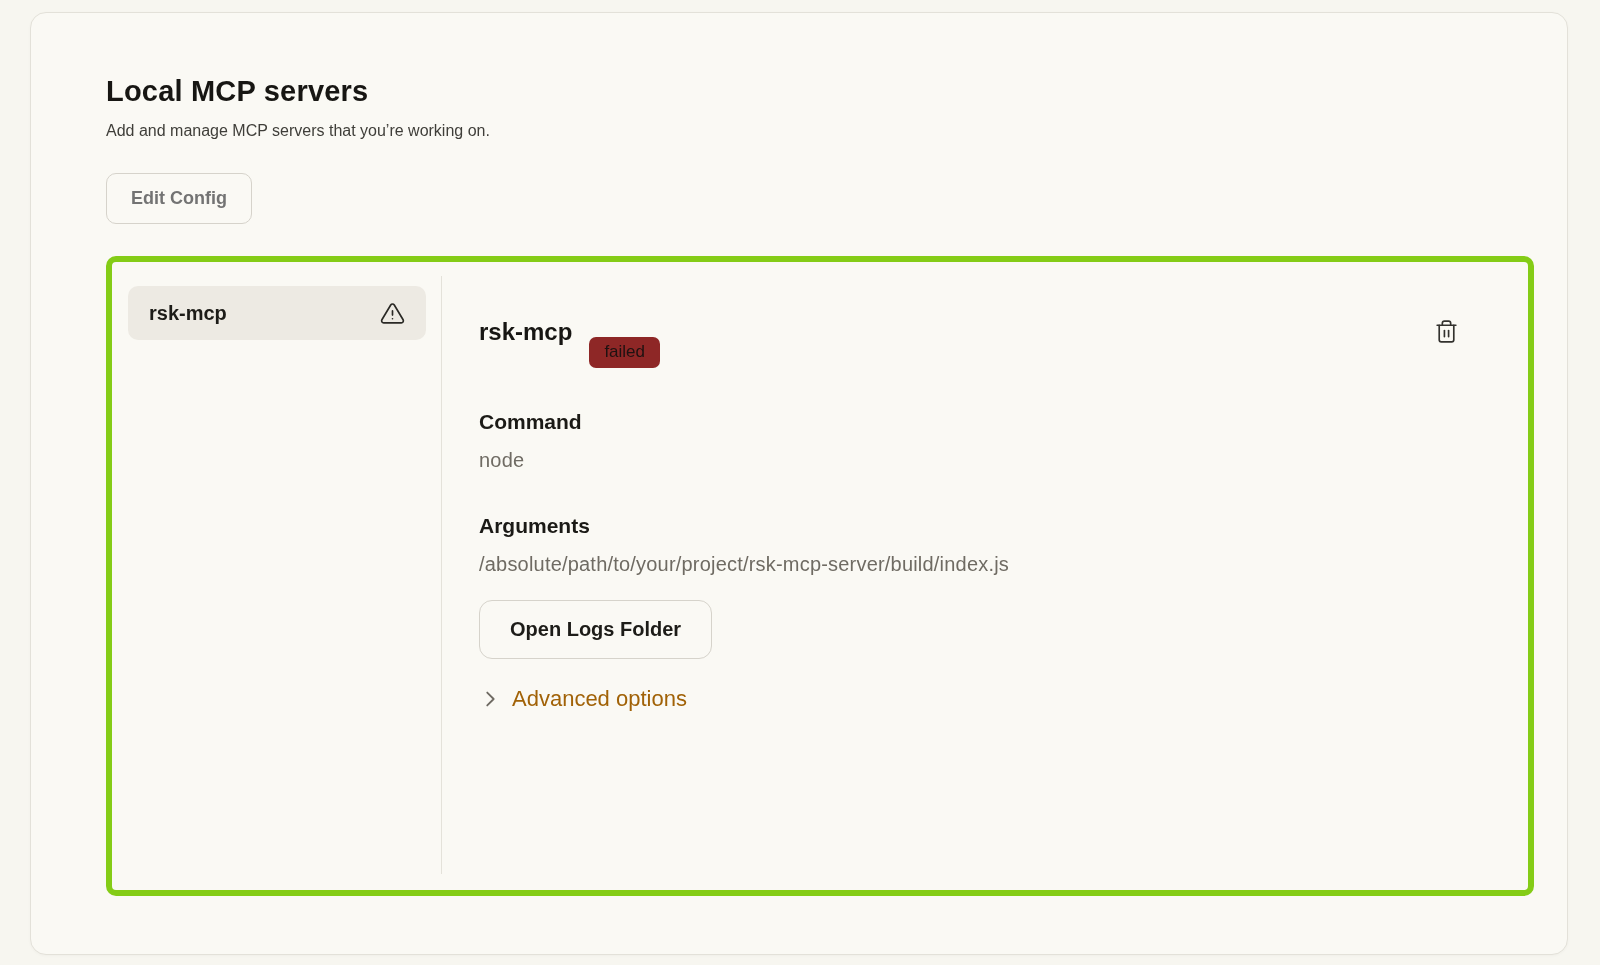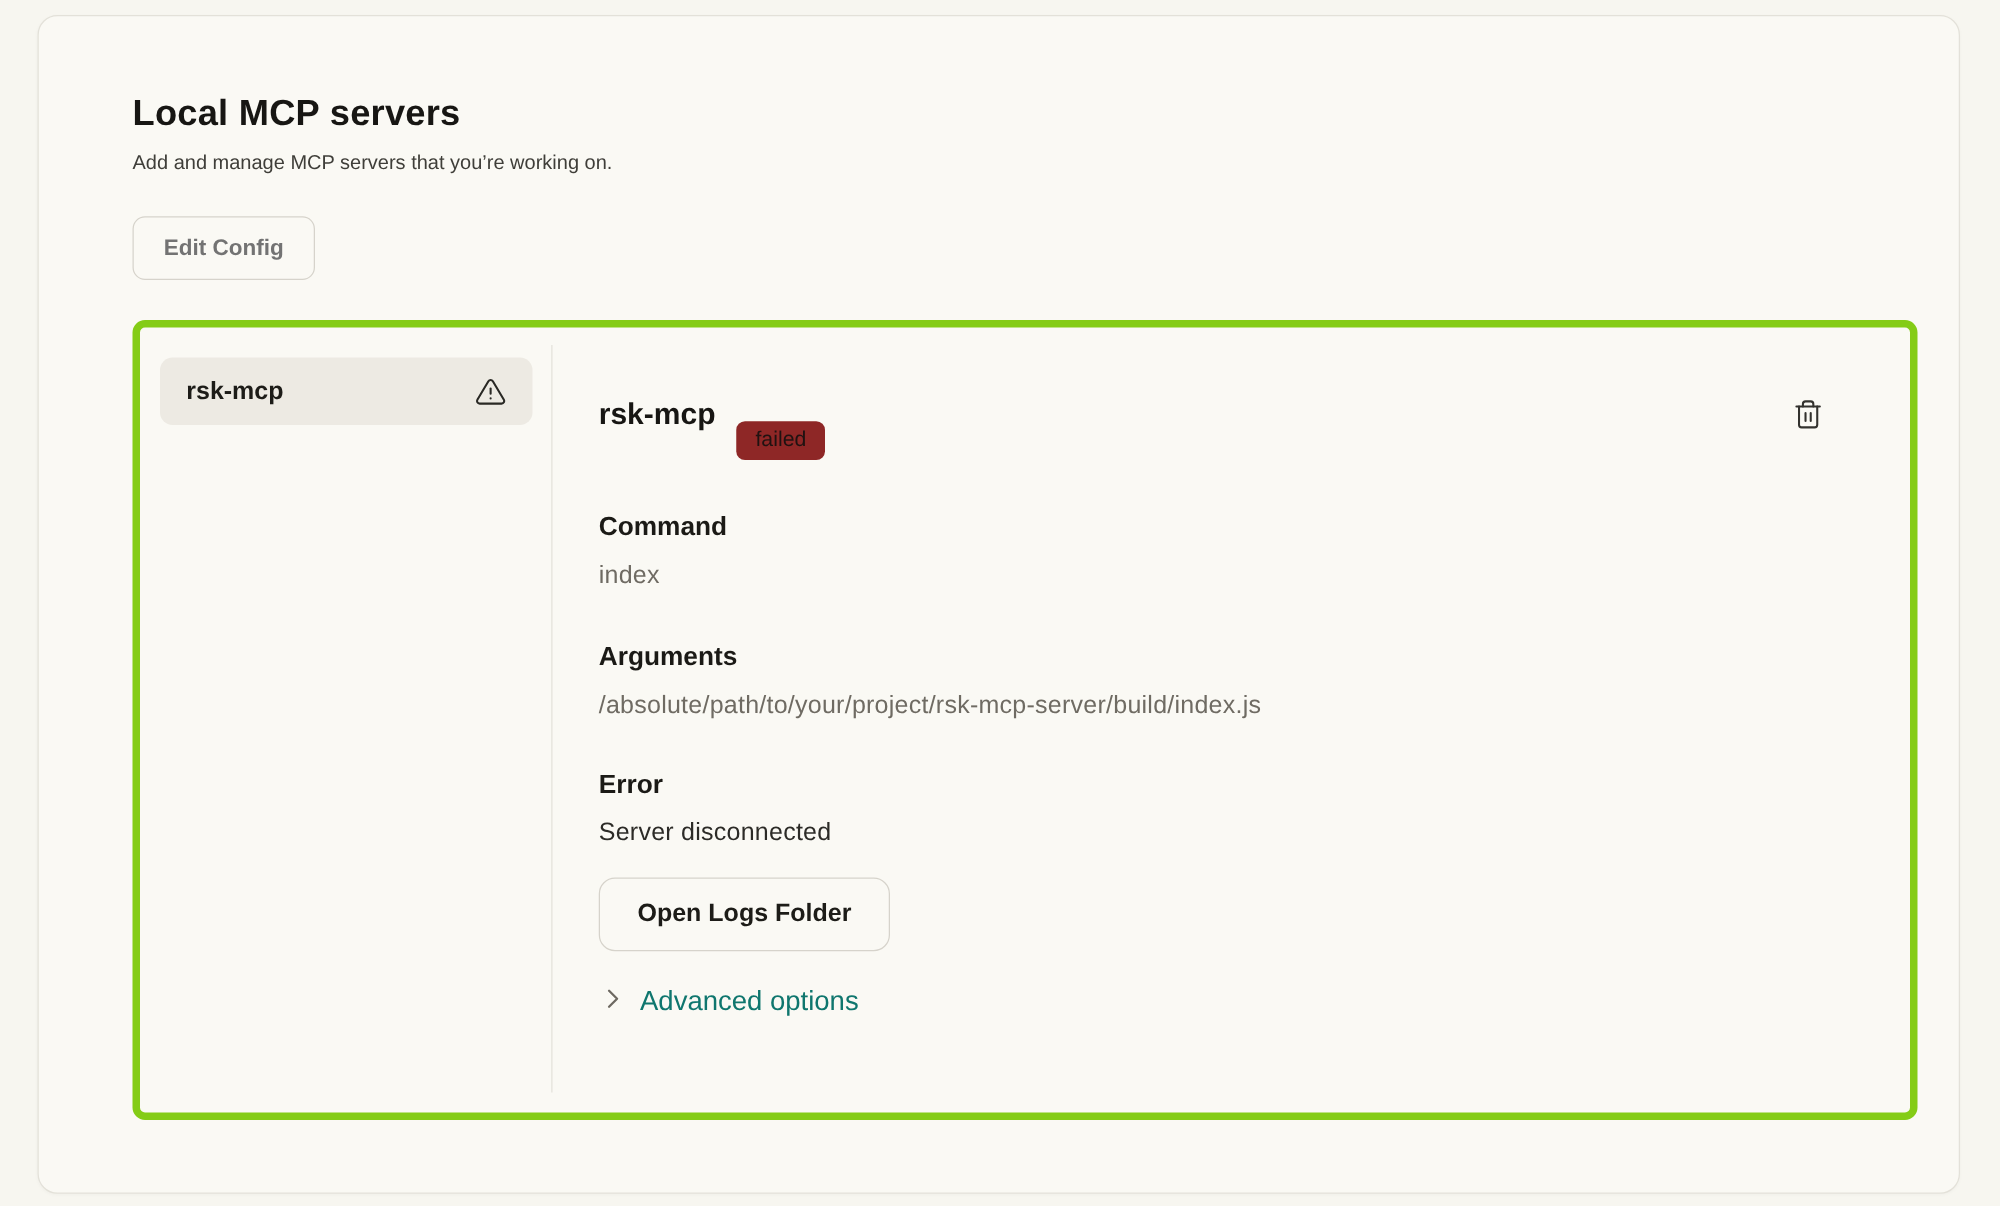--- a/index.html
+++ b/index.html
@@ -140,22 +140,23 @@
     color: #1d1c18;
     background: transparent;
     border: 1px solid #d6d3cb;
     border-radius: 13px;
     cursor: pointer;
   }
 
   .advanced-row {
     margin-top: 27px;
     display: flex;
+    align-items: center;
     gap: 11px;
-    color: #0f766e;
+    color: #a16207;
     font-size: 22px;
     cursor: pointer;
     width: fit-content;
   }
 
   svg { display: block; }
 </style>
 </head>
 <body>
 
@@ -196,32 +197,28 @@
                 <path d="M19 6v14a2 2 0 0 1-2 2H7a2 2 0 0 1-2-2V6m3 0V4a2 2 0 0 1 2-2h4a2 2 0 0 1 2 2v2"></path>
                 <line x1="10" y1="11" x2="10" y2="17"></line>
                 <line x1="14" y1="11" x2="14" y2="17"></line>
               </svg>
             </span>
           </button>
         </div>
 
         <div class="section">
           <div class="section-label">Command</div>
-          <div class="section-value">index</div>
+          <div class="section-value">node</div>
         </div>
 
         <div class="section">
           <div class="section-label">Arguments</div>
           <div class="section-value">/absolute/path/to/your/project/rsk-mcp-server/build/index.js</div>
         </div>
 
-        <div class="section error-section">
-          <div class="section-label">Error</div>
-          <div class="section-value dark">Server disconnected</div>
-        </div>
 
         <button class="logs-btn">Open Logs Folder</button>
 
         <div class="advanced-row">
           <span>
             <svg width="22" height="22" viewBox="0 0 24 24" fill="none" stroke="#6e6a62" stroke-width="2" stroke-linecap="round" stroke-linejoin="round">
               <polyline points="9 5 16 12 9 19"></polyline>
             </svg>
           </span>
           <span>Advanced options</span>

